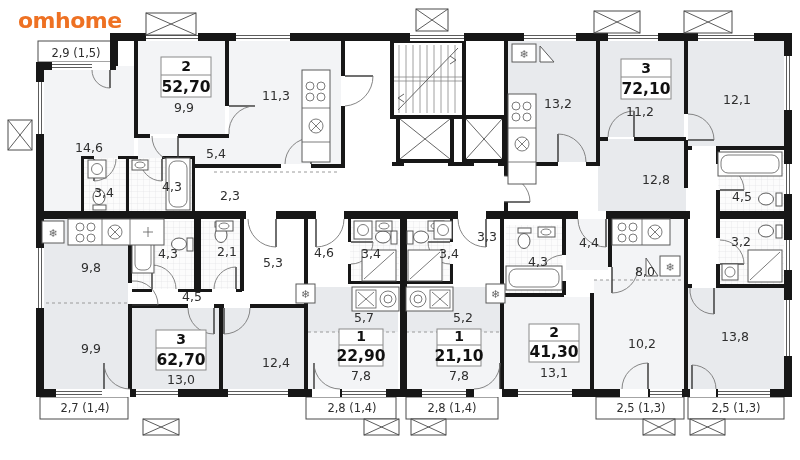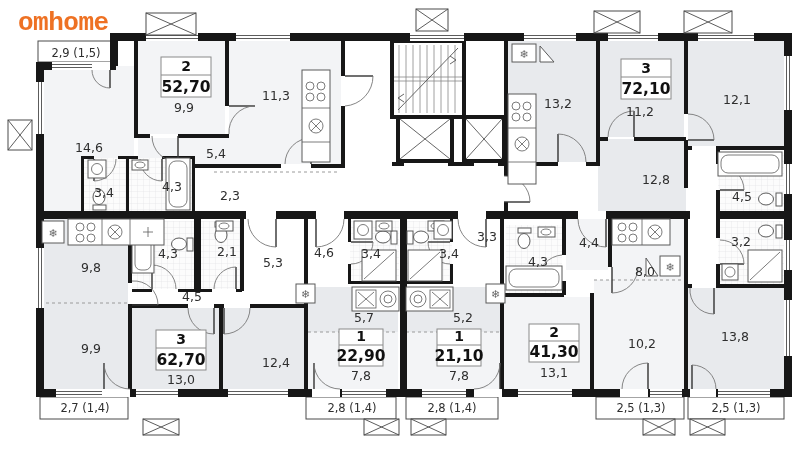--- a/index.html
+++ b/index.html
@@ -1,19 +1,19 @@
 <!DOCTYPE html>
 <html><head>
 <meta charset="utf-8">
 <style>
   html,body{margin:0;padding:0;background:#fff;}
   #stage{position:relative;width:800px;height:460px;background:#fff;overflow:hidden;
          font-family:"DejaVu Sans",sans-serif;}
-  #logo{position:absolute;left:18px;top:8px;font-size:26px;font-weight:700;
-        letter-spacing:-0.5px;z-index:5;cursor:pointer;font-family:Liberation Mono, monospace;}
+  #logo{position:absolute;left:18px;top:8px;font-size:22px;font-weight:700;
+        letter-spacing:-0.5px;z-index:5;cursor:pointer;}
   svg{position:absolute;left:0;top:0;}
   .wall{fill:#171717;}
   .gap{fill:#ffffff;}
   .winline{stroke:#4a4a4a;stroke-width:0.9;}
   .thin{stroke:#4a4a4a;stroke-width:1;fill:#ffffff;}
   .fix{stroke:#5a5a5a;stroke-width:1;fill:#ffffff;}
   .fixl{stroke:#5a5a5a;stroke-width:0.8;fill:none;}
   .arc{stroke:#777;stroke-width:0.9;fill:none;}
   .leaf{stroke:#333;stroke-width:1.4;fill:none;}
   .dash{stroke:#9a9a9a;stroke-width:1;stroke-dasharray:3 3;fill:none;}

